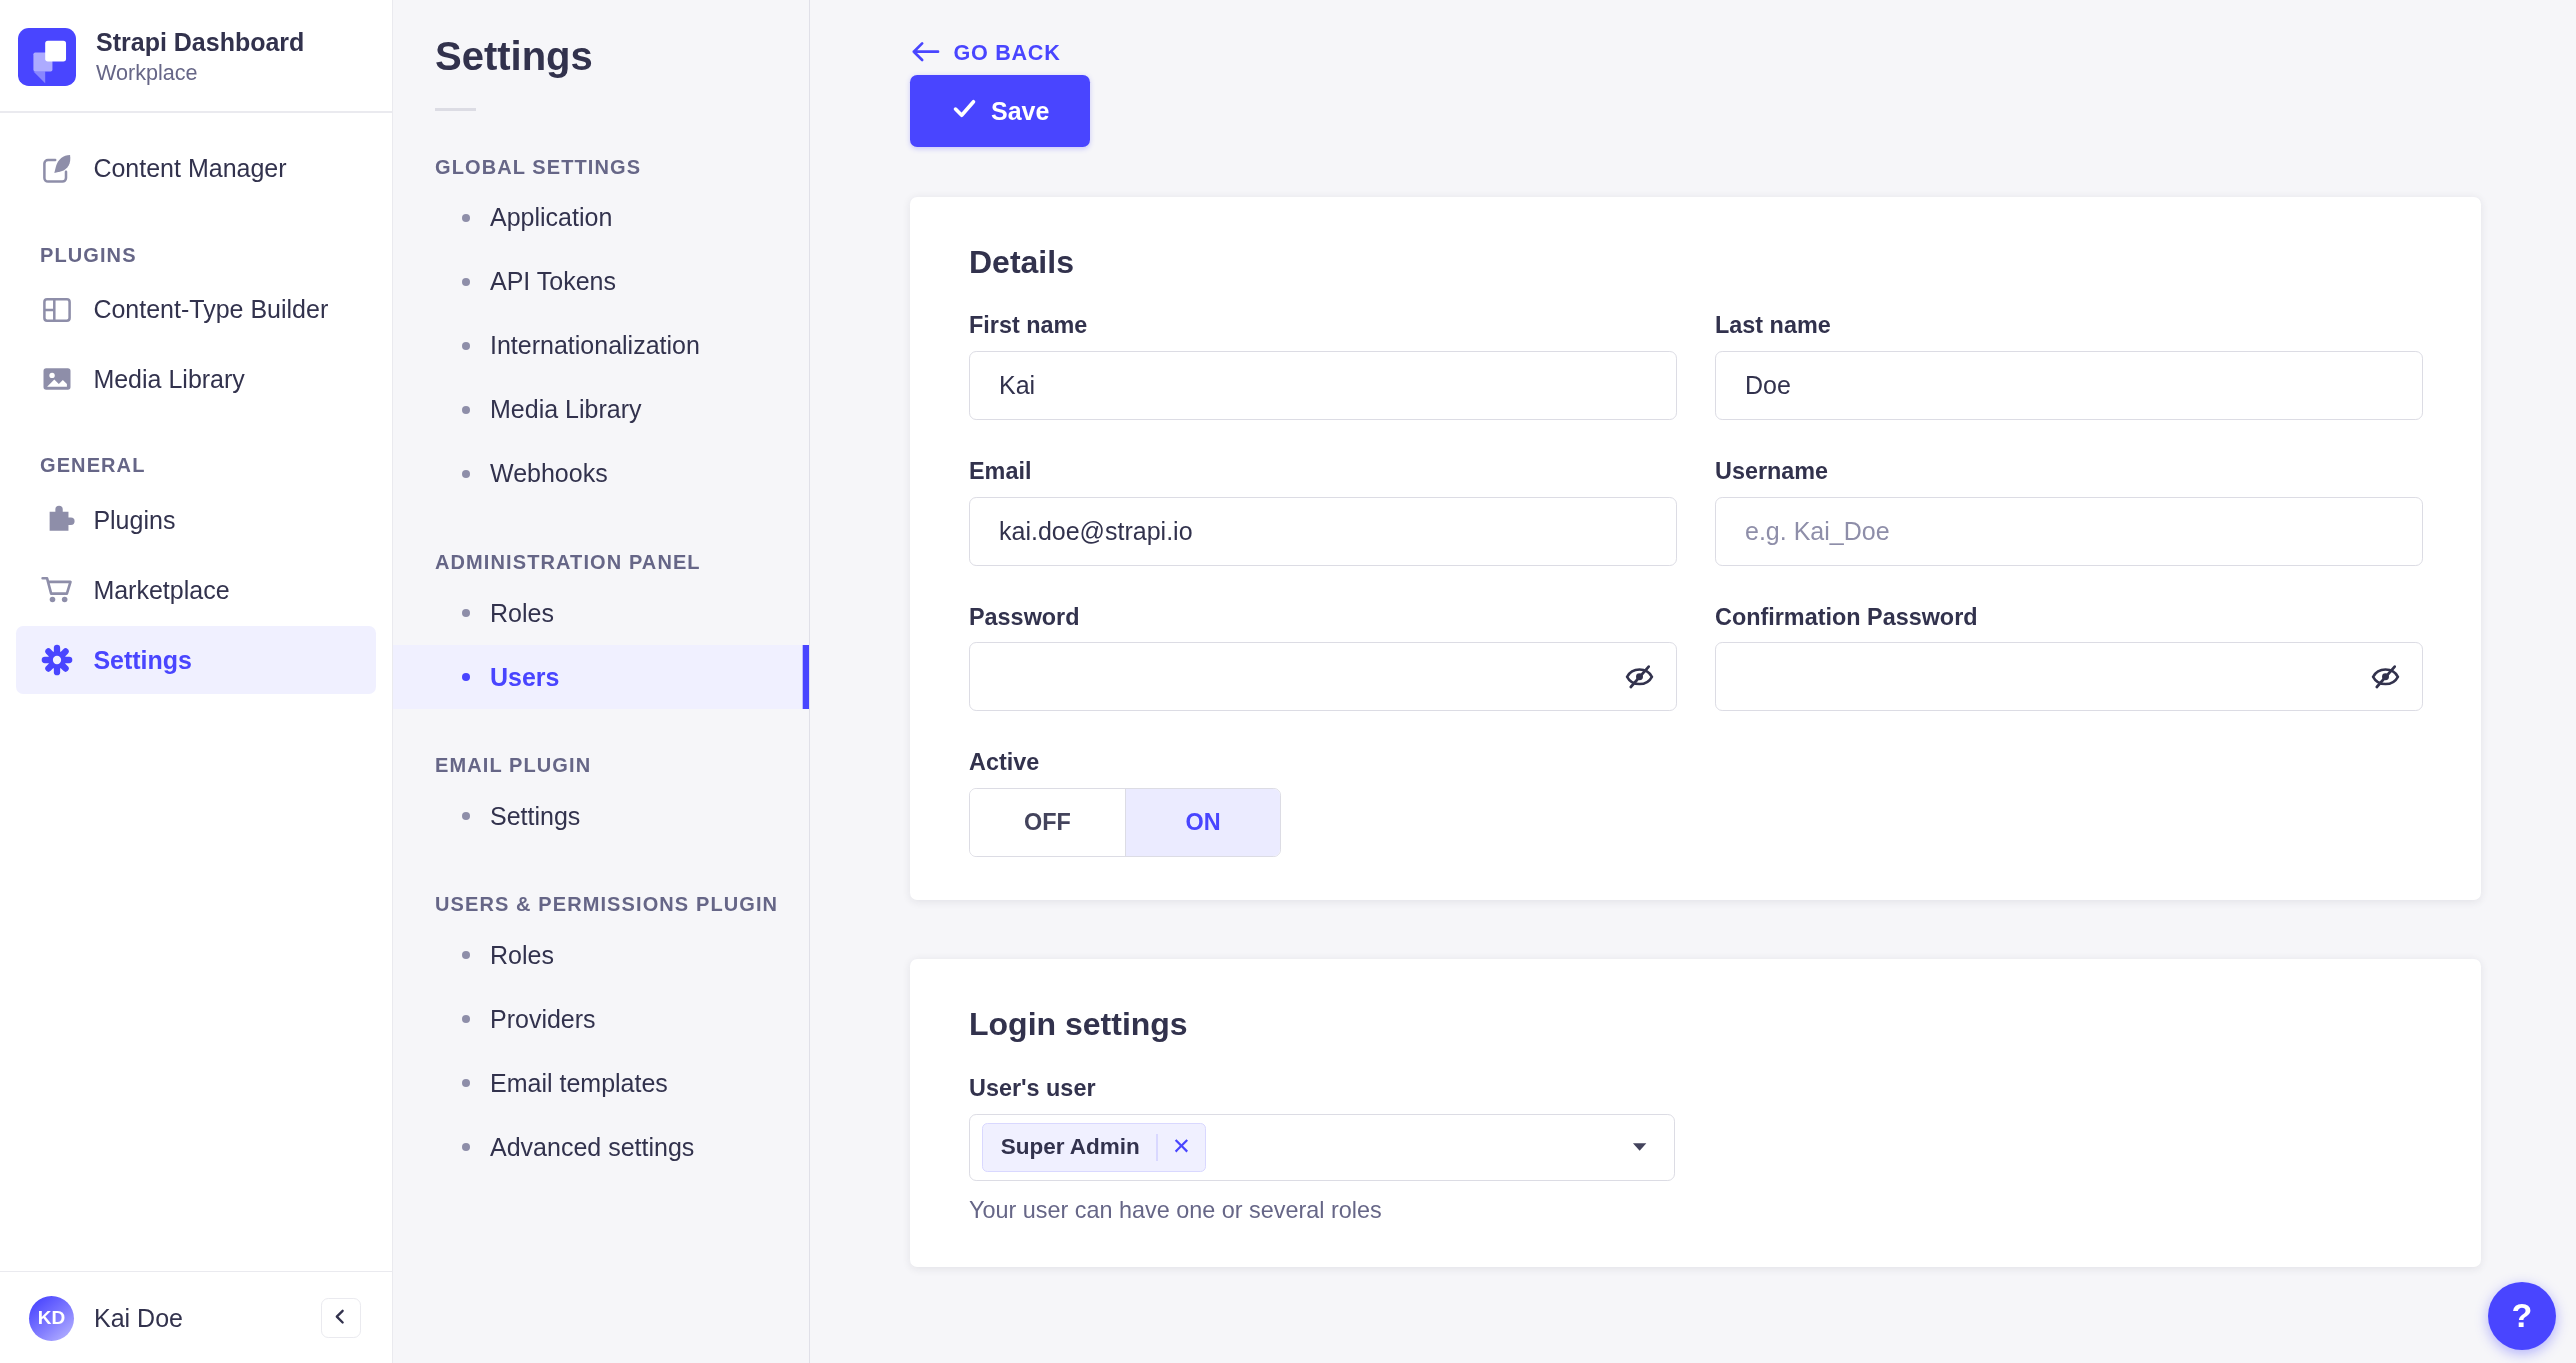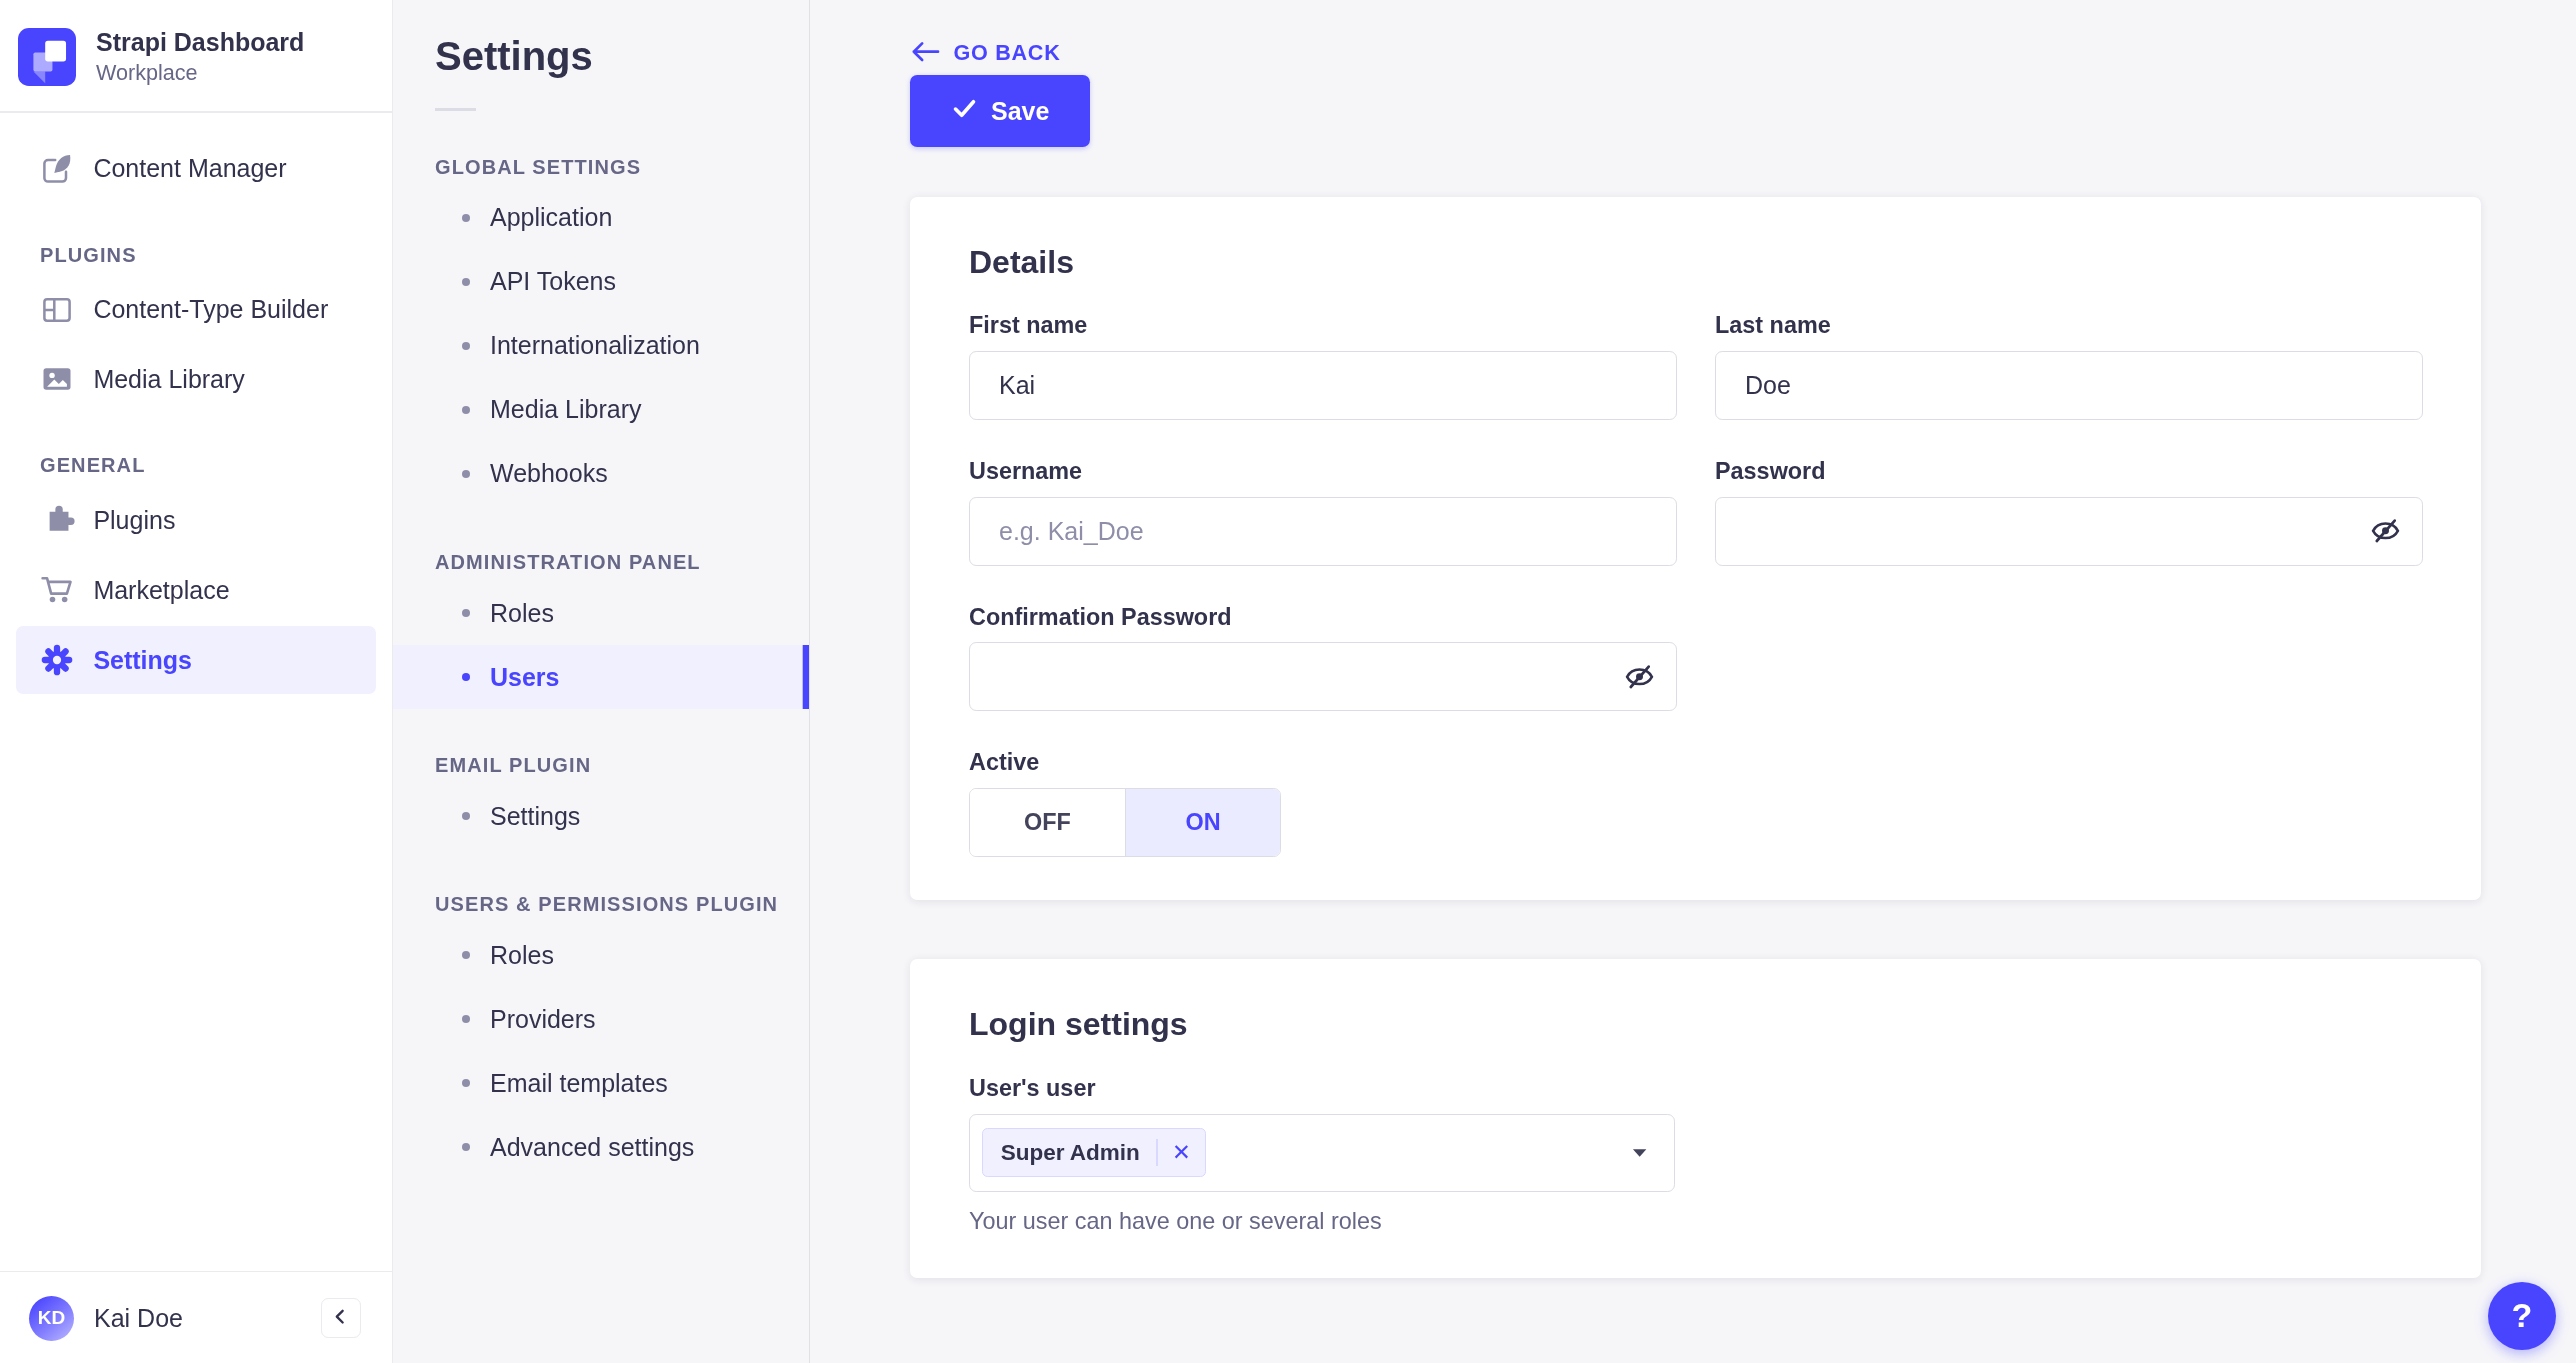--- a/index.html
+++ b/index.html
@@ -75,21 +75,21 @@
   .active-block { margin-top:38px; }
   .active-block .alabel { font-size:23.4px; font-weight:700; color:#32324d; margin-bottom:11.7px; }
   .toggle { display:inline-flex; height:69px; border:1.8px solid #dcdce4; border-radius:7.2px;
     overflow:hidden; background:#fff; }
   .toggle-seg { width:155px; display:flex; align-items:center; justify-content:center;
     font-size:23.4px; font-weight:700; cursor:pointer; }
   .seg-off { color:#43435c; background:#fff; }
   .seg-on { color:#4945ff; background:#ebebff; border-left:1.8px solid #dcdce4; }
 
   .roles-label { font-size:23.4px; font-weight:700; color:#32324d; margin:32px 0 11.7px 0; }
-  .roles-select { width:706px; height:78px; border:1.8px solid #dcdce4; border-radius:7.2px;
+  .roles-select { width:706px; height:67px; border:1.8px solid #dcdce4; border-radius:7.2px;
     background:#fff; display:flex; align-items:center; padding:0 27px 0 11.7px; cursor:pointer; }
   .role-tag { display:inline-flex; align-items:center; height:49px; background:#f0f0ff;
     border:1.8px solid #d9d8ff; border-radius:5.4px; padding-left:18px; }
   .role-tag-label { font-size:22.5px; font-weight:600; color:#32324d; }
   .tag-sep { width:1.8px; height:27px; background:#d9d8ff; margin:0 3.6px 0 16px; }
   .tag-x { background:none; border:none; color:#4945ff; font-size:22.5px; padding:0 14.4px 0 10.8px;
     cursor:pointer; line-height:1; }
   .caret { margin-left:auto; line-height:0; }
   .roles-helper { font-size:23.4px; color:#666687; margin-top:16px; }
 
@@ -285,20 +285,27 @@
     <label>First name</label>
     <div class="input-wrap">
       <input type="text" value="Kai" style="">
       
     </div>
   </div>
           <div class="field">
     <label>Last name</label>
     <div class="input-wrap">
       <input type="text" value="Doe" style="">
+      
+    </div>
+  </div>
+          <div class="field">
+    <label>Email</label>
+    <div class="input-wrap">
+      <input type="text" value="kai.doe@strapi.io" style="">
       
     </div>
   </div>
           <div class="field">
     <label>Username</label>
     <div class="input-wrap">
       <input type="text" placeholder="e.g. Kai_Doe" style="">
       
     </div>
   </div>

